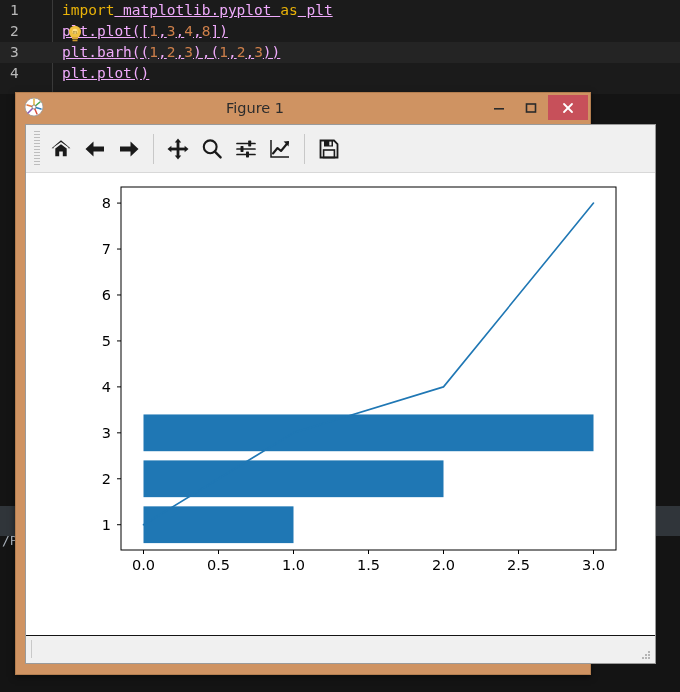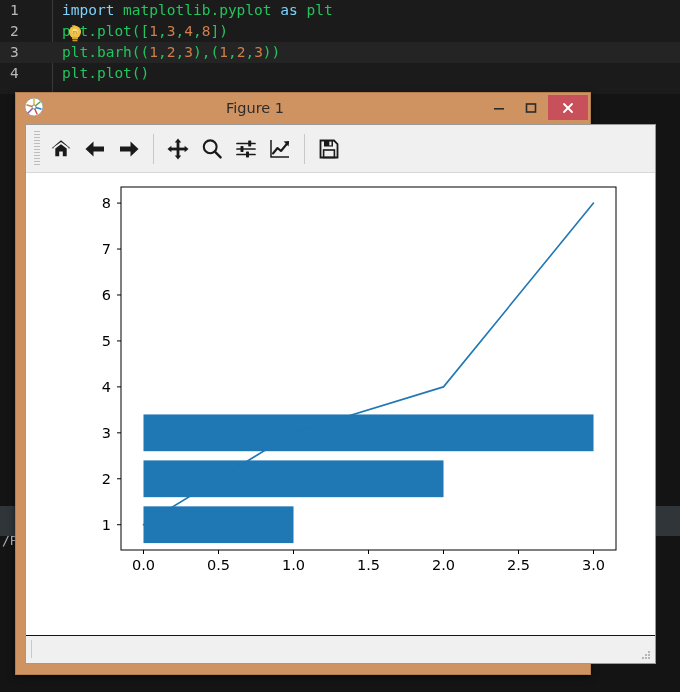--- a/index.html
+++ b/index.html
@@ -55,23 +55,23 @@
     position: absolute;
     left: 52px; top: 0;
     width: 1px; height: 94px;
     background: #3a3a3a;
   }
   .code-text {
     position: absolute;
     left: 62px; top: 0;
     color: #d4d4d4;
   }
-  .tok-kw  { color: #7dd3fc; }
+  .tok-kw  { color: #eab308; }
   .tok-num { color: #cd7f4a; }
-  .tok-pl  { color: #22c55e; }
+  .tok-pl  { color: #f0abfc; text-decoration: underline; }
 
   #bulb-icon {
     position: absolute;
     left: 68px; top: 25px;
     width: 14px; height: 18px;
     z-index: 5;
   }
 
   #editor-strip-a {
     position: absolute;

